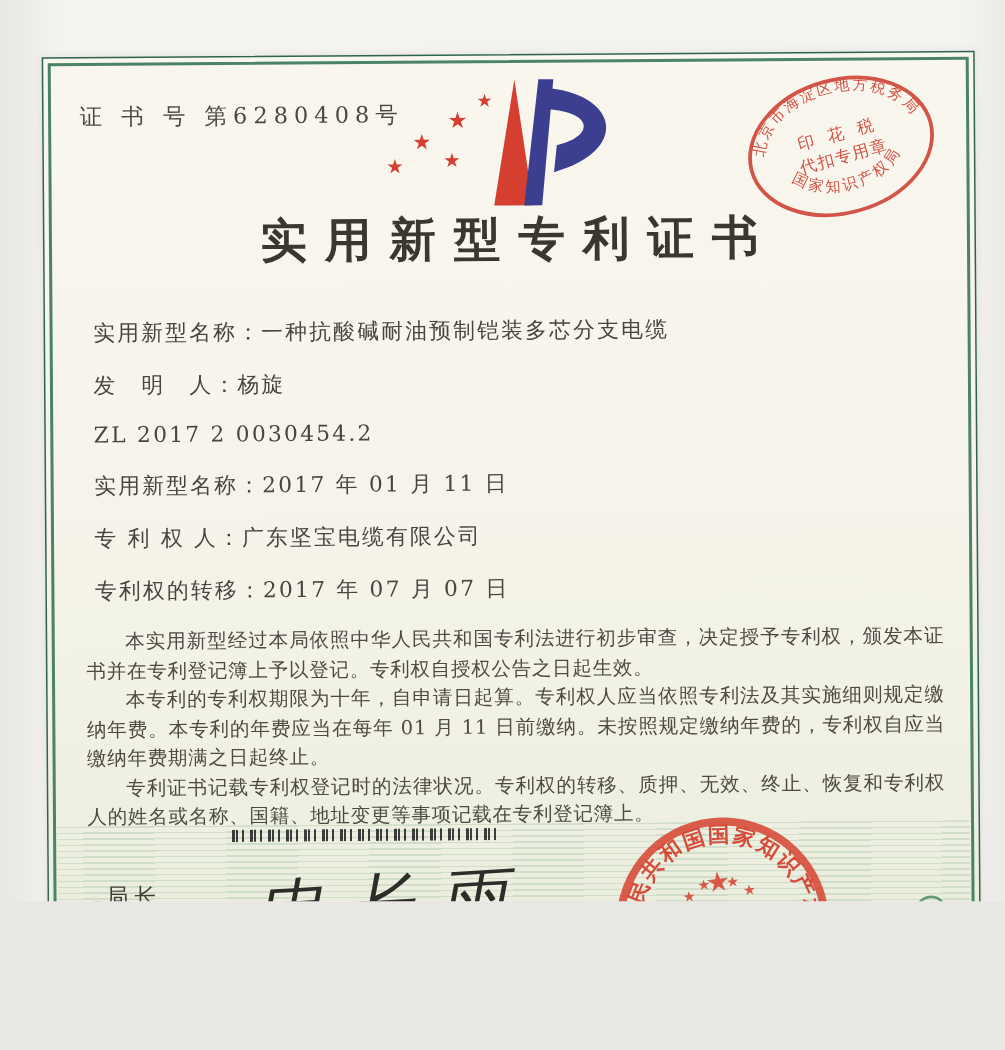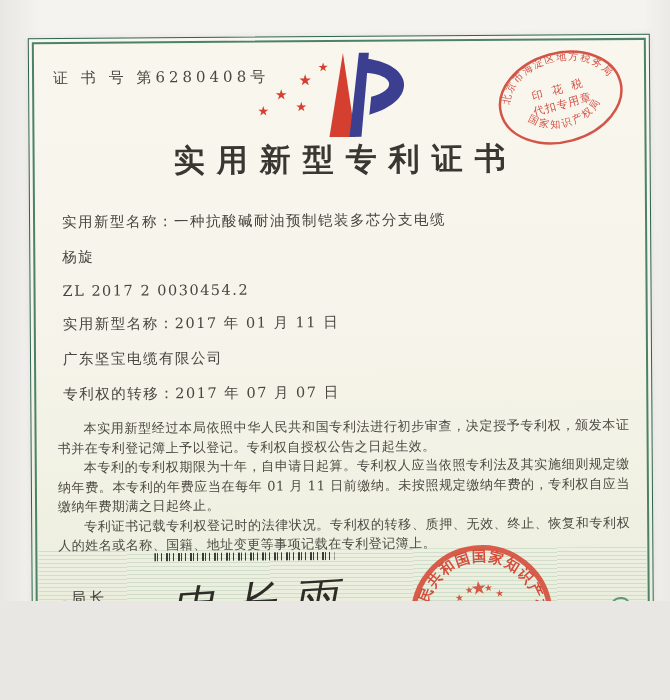--- a/index.html
+++ b/index.html
@@ -105,30 +105,32 @@
     </div>
 
     <div class="title">实用新型专利证书</div>
 
     <div class="fields">
       <div class="field">
         <span class="lab">实用新型名称：</span>
         <span class="val">一种抗酸碱耐油预制铠装多芯分支电缆</span>
       </div>
       <div class="field">
+        <span class="lab">发　明　人：</span>
         <span class="val">杨旋</span>
       </div>
       <div class="field">
         <span class="val">ZL 2017 2 0030454.2</span>
       </div>
       <div class="field">
         <span class="lab">实用新型名称：</span>
         <span class="val">2017 年 01 月 11 日</span>
       </div>
       <div class="field">
+        <span class="lab">专 利 权 人：</span>
         <span class="val">广东坚宝电缆有限公司</span>
       </div>
       <div class="field">
         <span class="lab">专利权的转移：</span>
         <span class="val">2017 年 07 月 07 日</span>
       </div>
     </div>
 
     <div class="paras">
       <p>本实用新型经过本局依照中华人民共和国专利法进行初步审查，决定授予专利权，颁发本证书并在专利登记簿上予以登记。专利权自授权公告之日起生效。</p>

